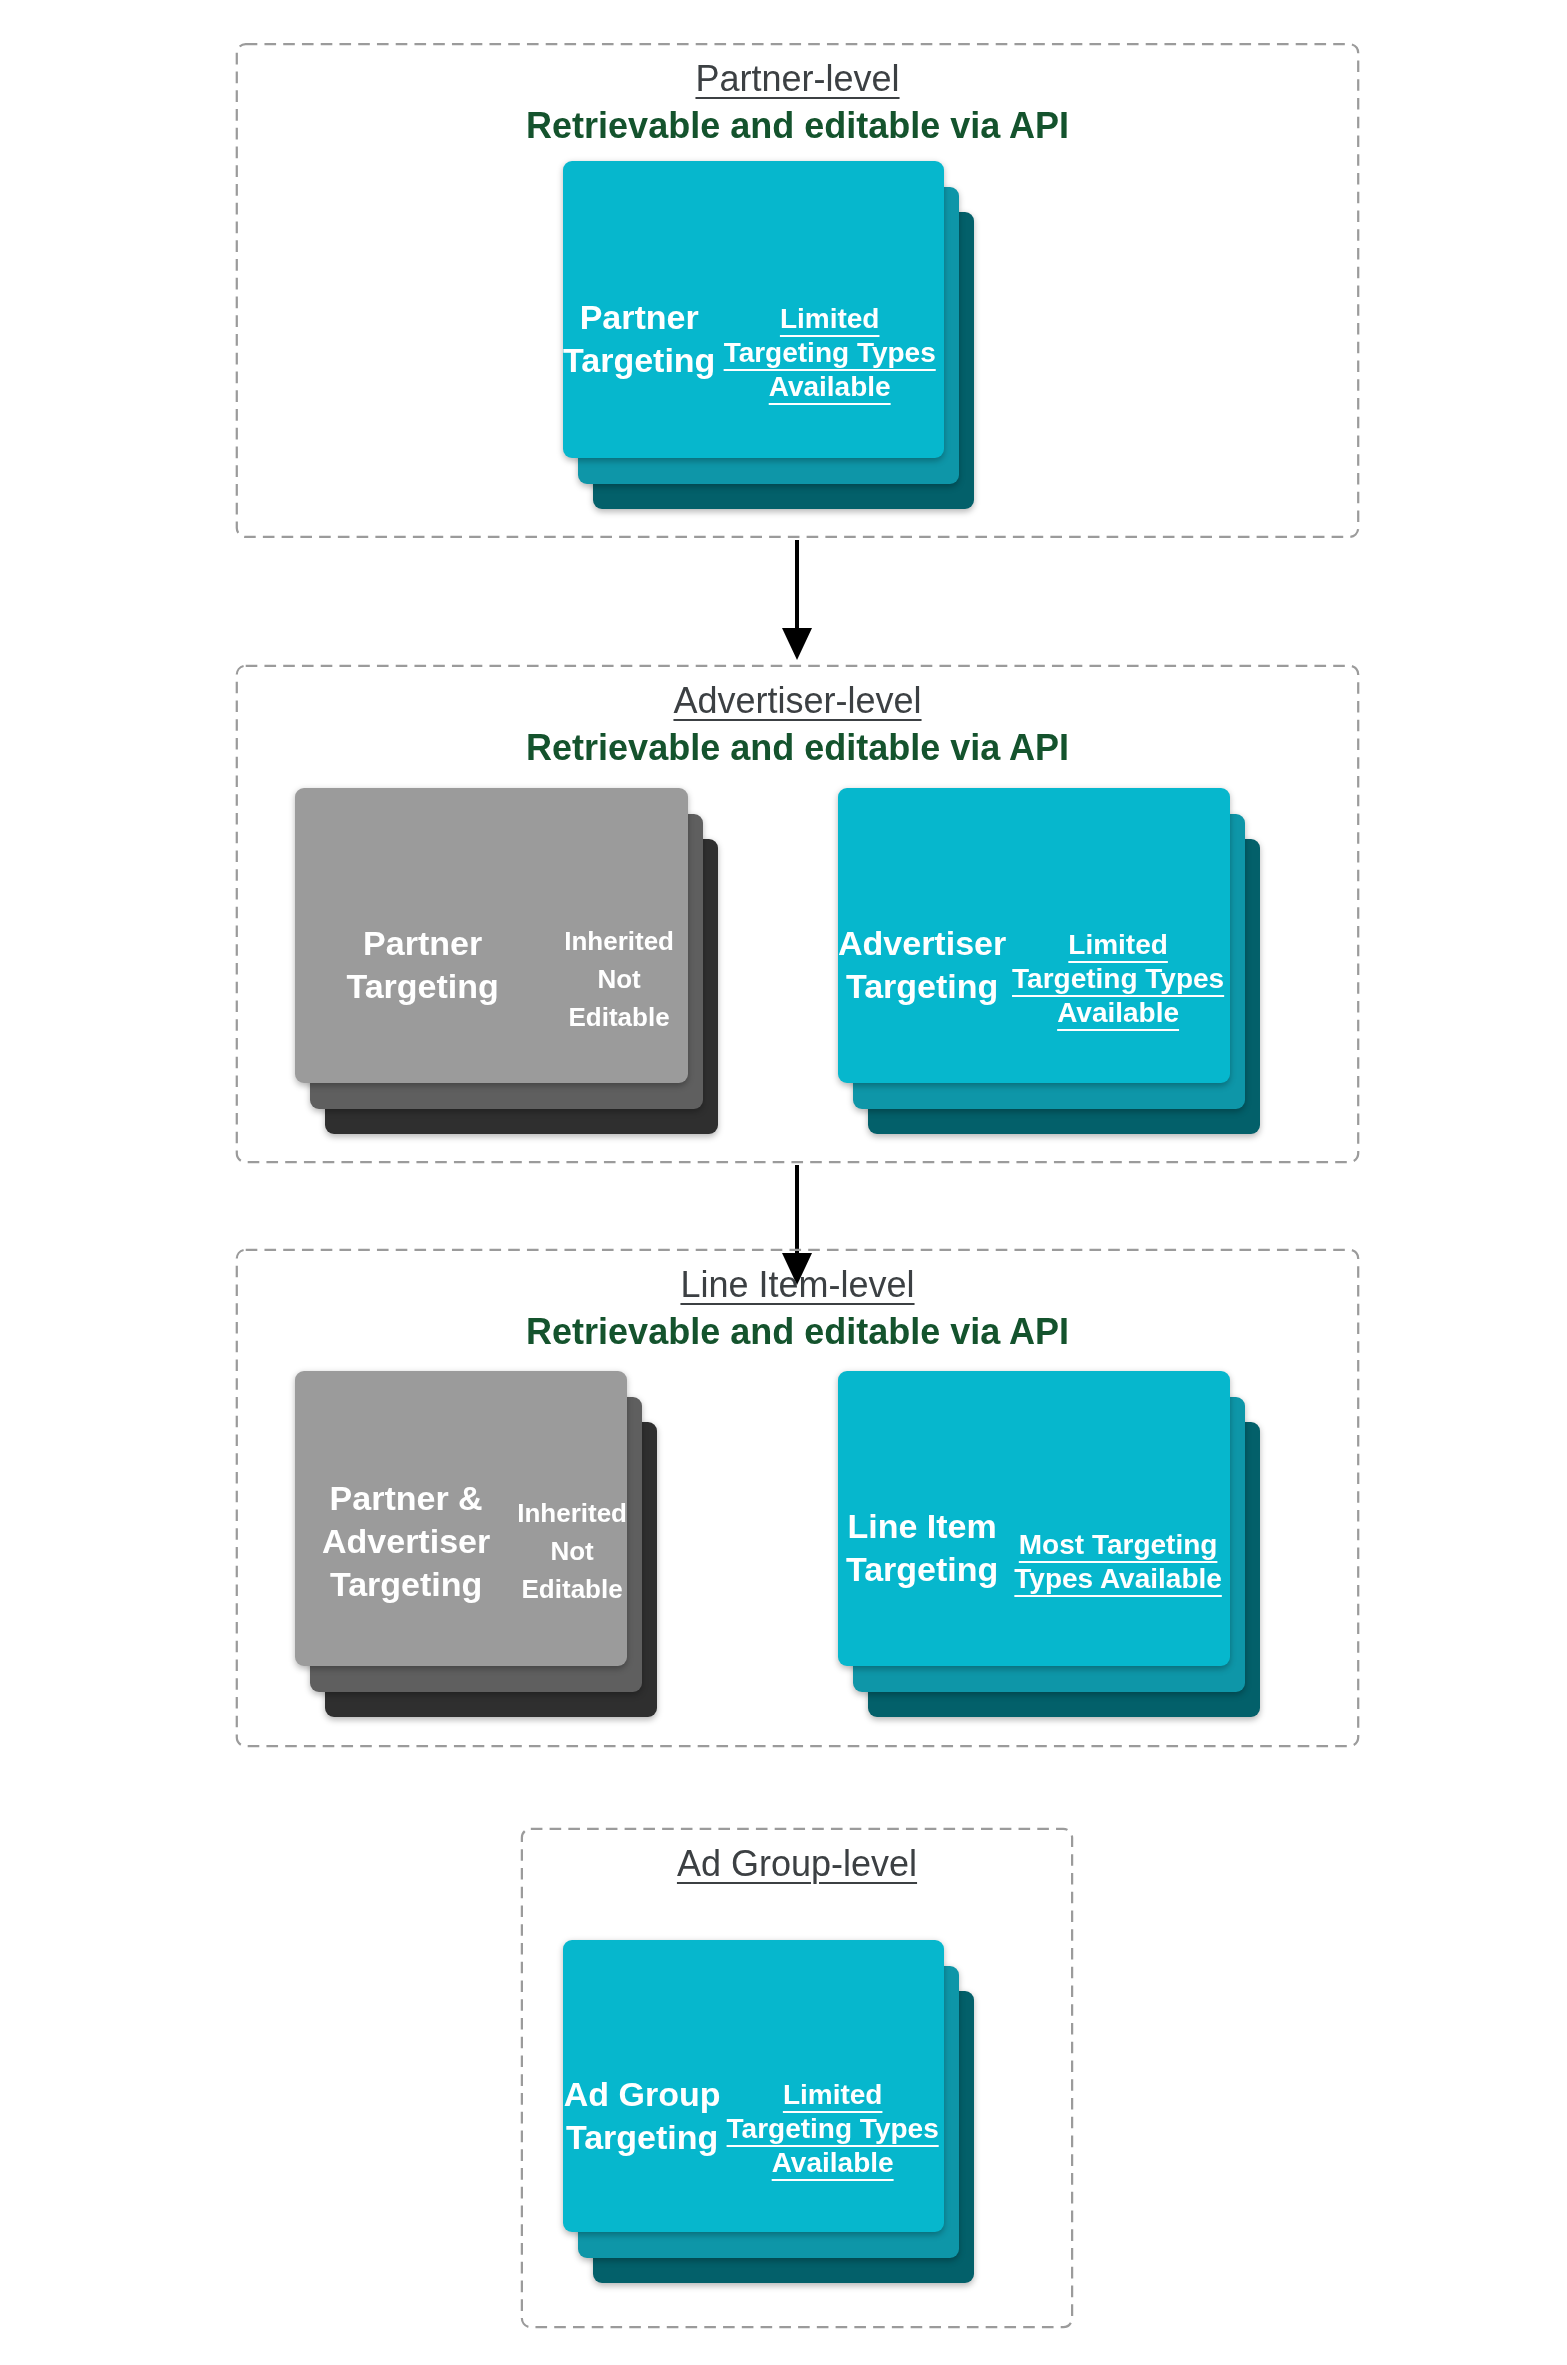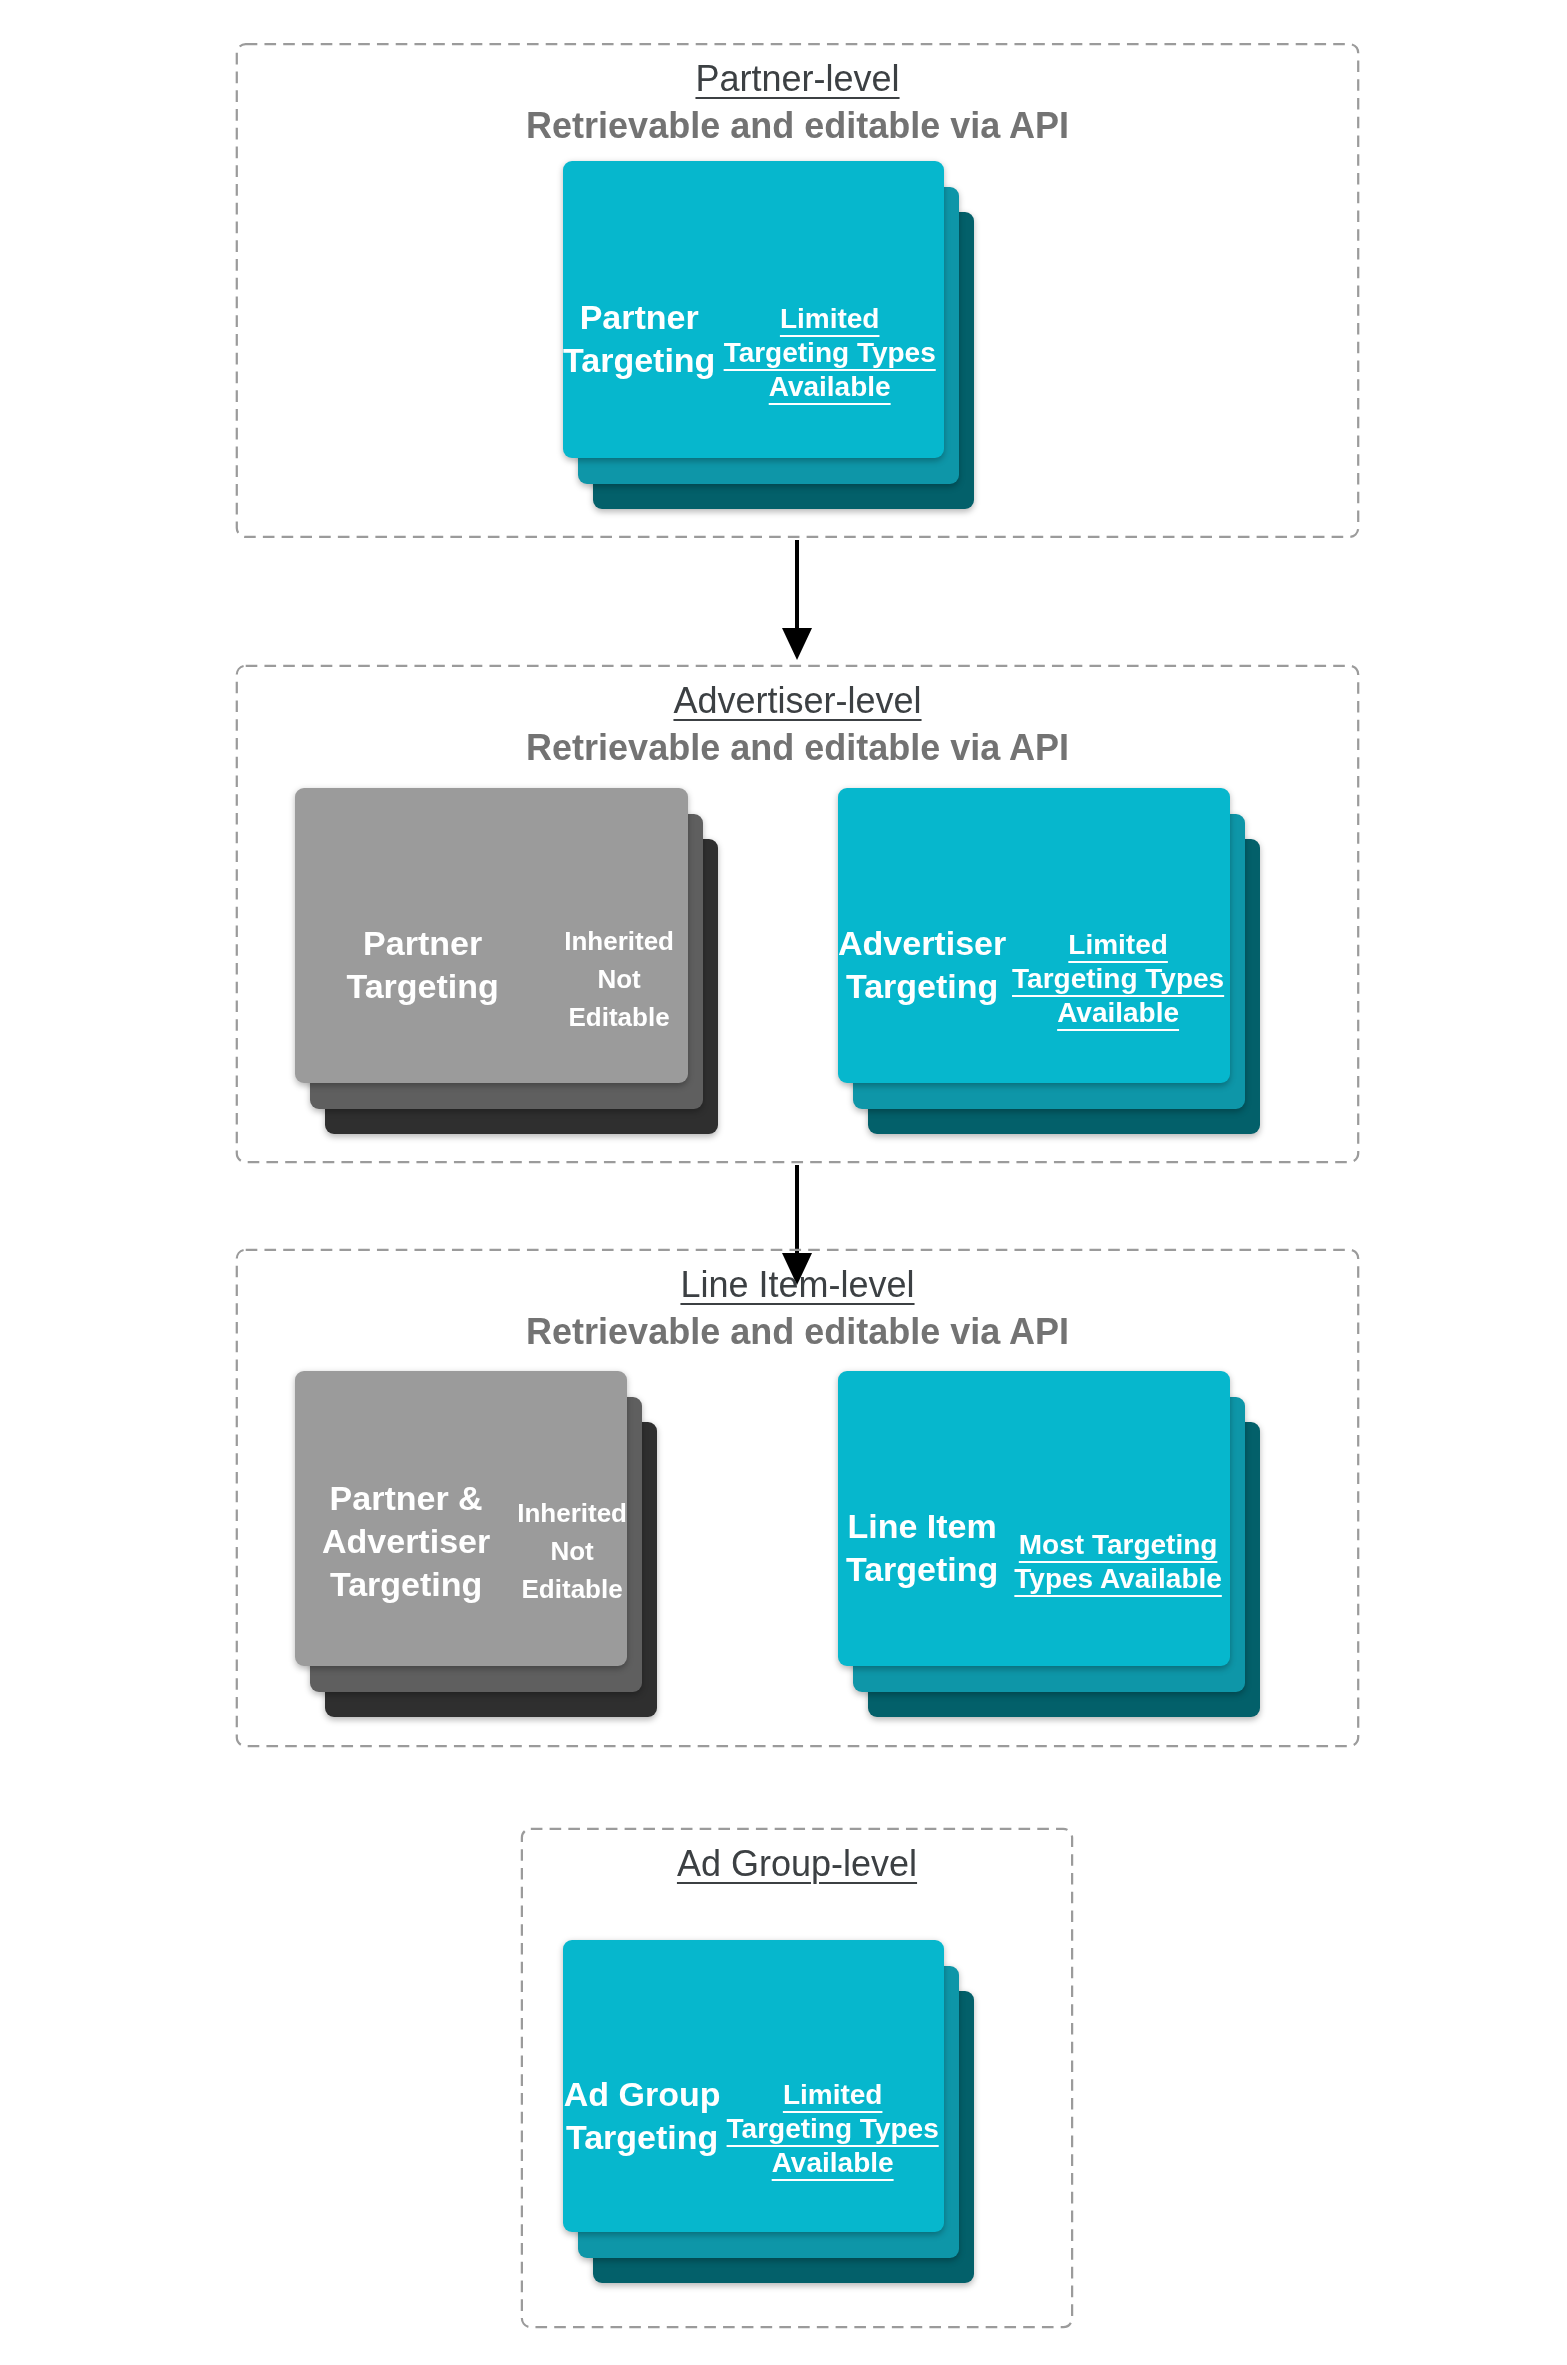--- a/index.html
+++ b/index.html
@@ -11,21 +11,21 @@
     overflow:hidden;
   }
   .level{position:absolute;text-align:center;}
   .level svg.border{position:absolute;left:0;top:0;}
   .heading{position:relative;padding-top:14.3px;}
   .level-title{
     font-size:36px;line-height:46px;font-weight:400;color:#3c4043;
     text-decoration:underline;text-underline-offset:6.3px;text-decoration-thickness:2.2px;
   }
   .level-subtitle{
-    font-size:36px;line-height:48px;font-weight:700;color:#737373;
+    font-size:36px;line-height:48px;font-weight:700;color:#14532d;
   }
   .level-subtitle.alert{color:#fa2d10;}
 
   
   .stack{position:absolute;}
   .layer{position:absolute;border-radius:9px;width:100%;height:100%;
          box-shadow:0 2.7px 6.3px rgba(0,0,0,0.28);}
   .layer.l2{left:15px;top:26px;}
   .layer.l3{left:30px;top:51px;}
   .cyan .l1{background:#06b7cd;}

